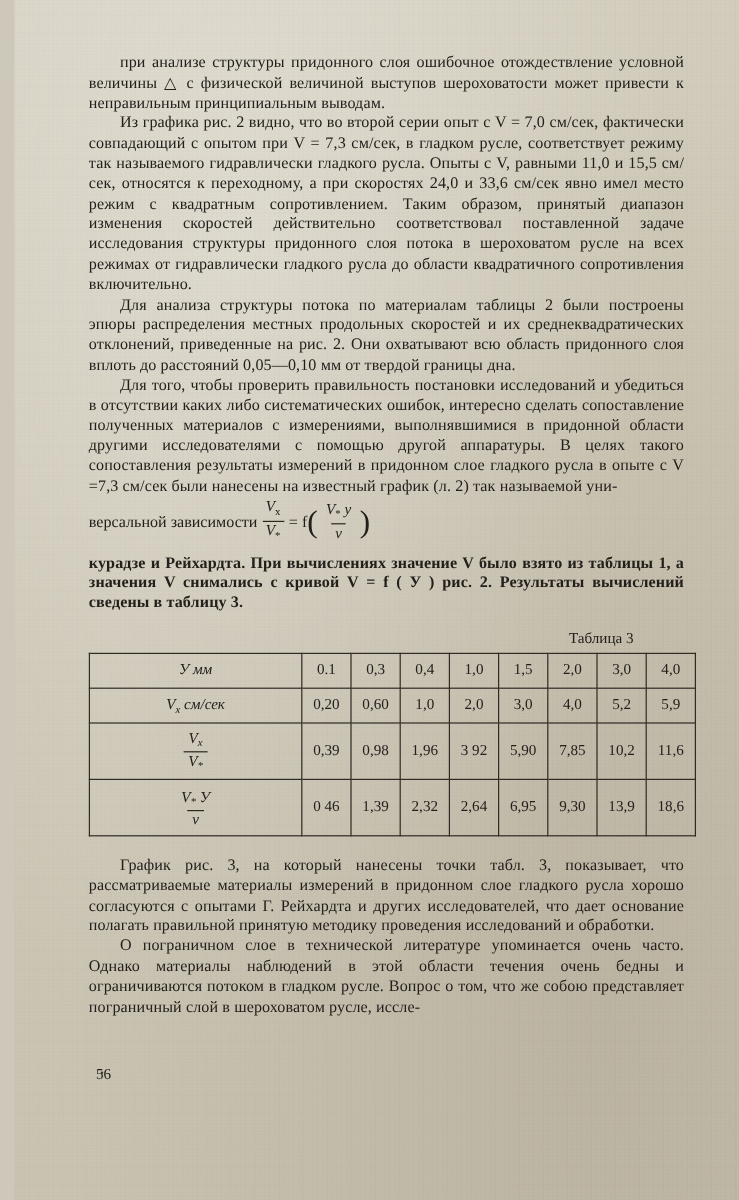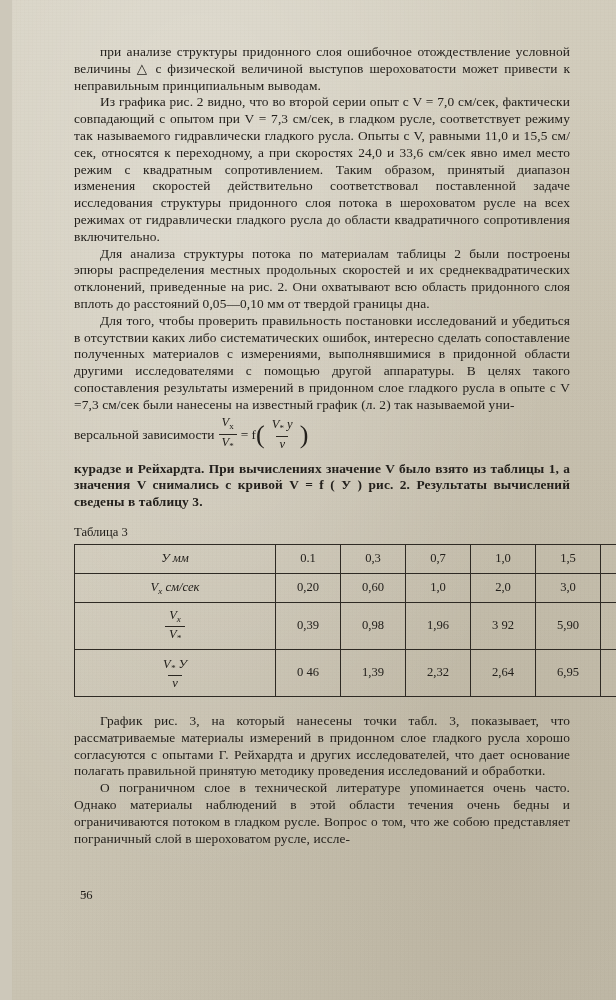--- a/index.html
+++ b/index.html
@@ -47,20 +47,21 @@
     text-indent: 26px;
     letter-spacing: 0.1px;
   }
   p.noindent {
     text-indent: 0;
     font-weight: bold;
   }
   .tbl-caption {
     margin-top: 14px;
     font-size: 12.6px;
+    text-align: right;
     padding-right: 42px;
     color: #23201c;
   }
   
   .formula-line {
     display: flex;
     align-items: center;
     flex-wrap: wrap;
     font-size: 13.4px;
     line-height: 17px;
@@ -103,21 +104,21 @@
     border-collapse: collapse;
     width: 496px;
     table-layout: fixed;
     font-size: 12.6px;
     color: #23201c;
   }
   table.data td {
     border: 1px solid #2e2a24;
     height: 26px;
     text-align: center;
-    padding: 1px 12px;
+    padding: 1px 0;
     vertical-align: middle;
   }
   table.data td.label {
     border-left: 1px solid #2e2a24;
     border-right: 1px solid #2e2a24;
     text-align: center;
     width: 176px;
     font-style: italic;
   }
   table.data td.val {
@@ -188,21 +189,21 @@
 
     <div class="tbl-caption">Таблица 3</div>
 
     <div class="table-wrap">
       <table class="data">
         <tbody>
             <tr>
           <td class="label">У мм</td>
           <td class="val">0.1</td>
           <td class="val">0,3</td>
-          <td class="val">0,7</td>
+          <td class="val">0,4</td>
           <td class="val">1,0</td>
           <td class="val">1,5</td>
           <td class="val">2,0</td>
           <td class="val">3,0</td>
           <td class="val">4,0</td>
         </tr>
         <tr>
           <td class="label">
             <span class="ital">V</span><sub>x</sub> <span class="ital">см/сек</span>
           </td>

